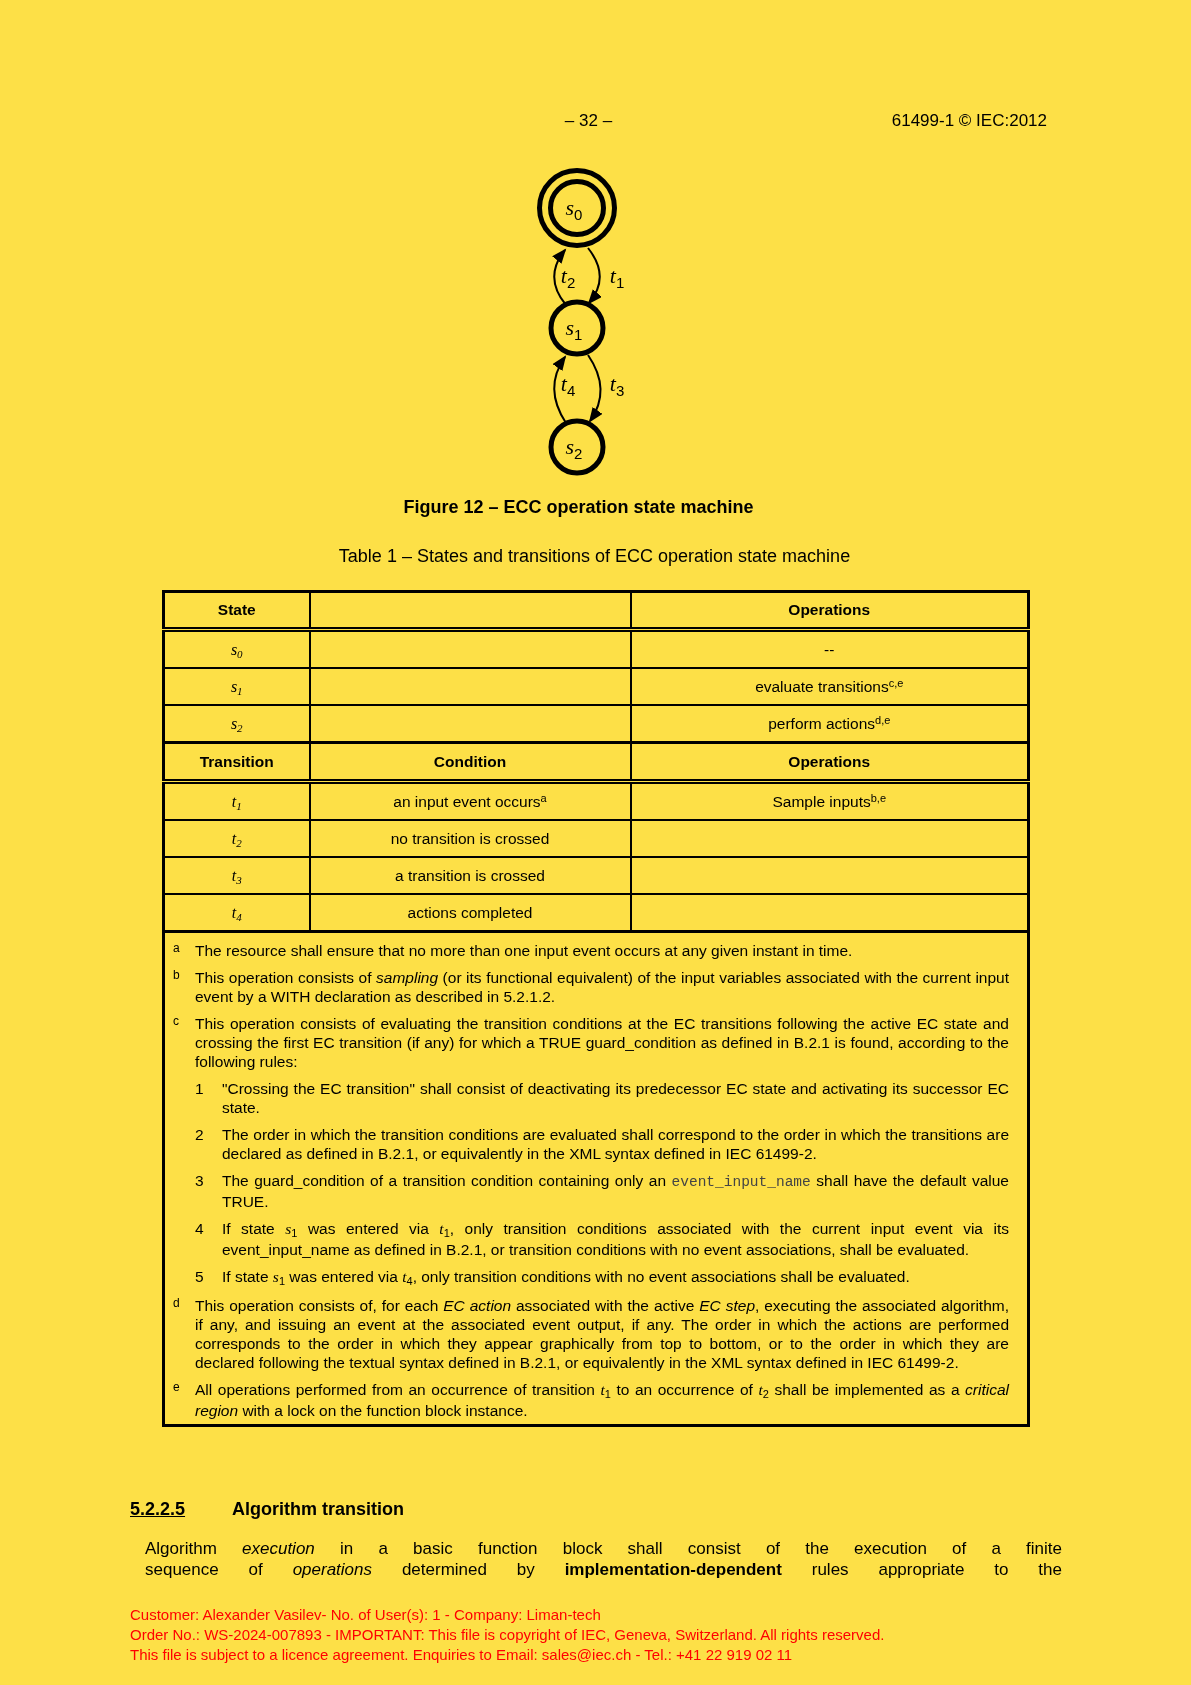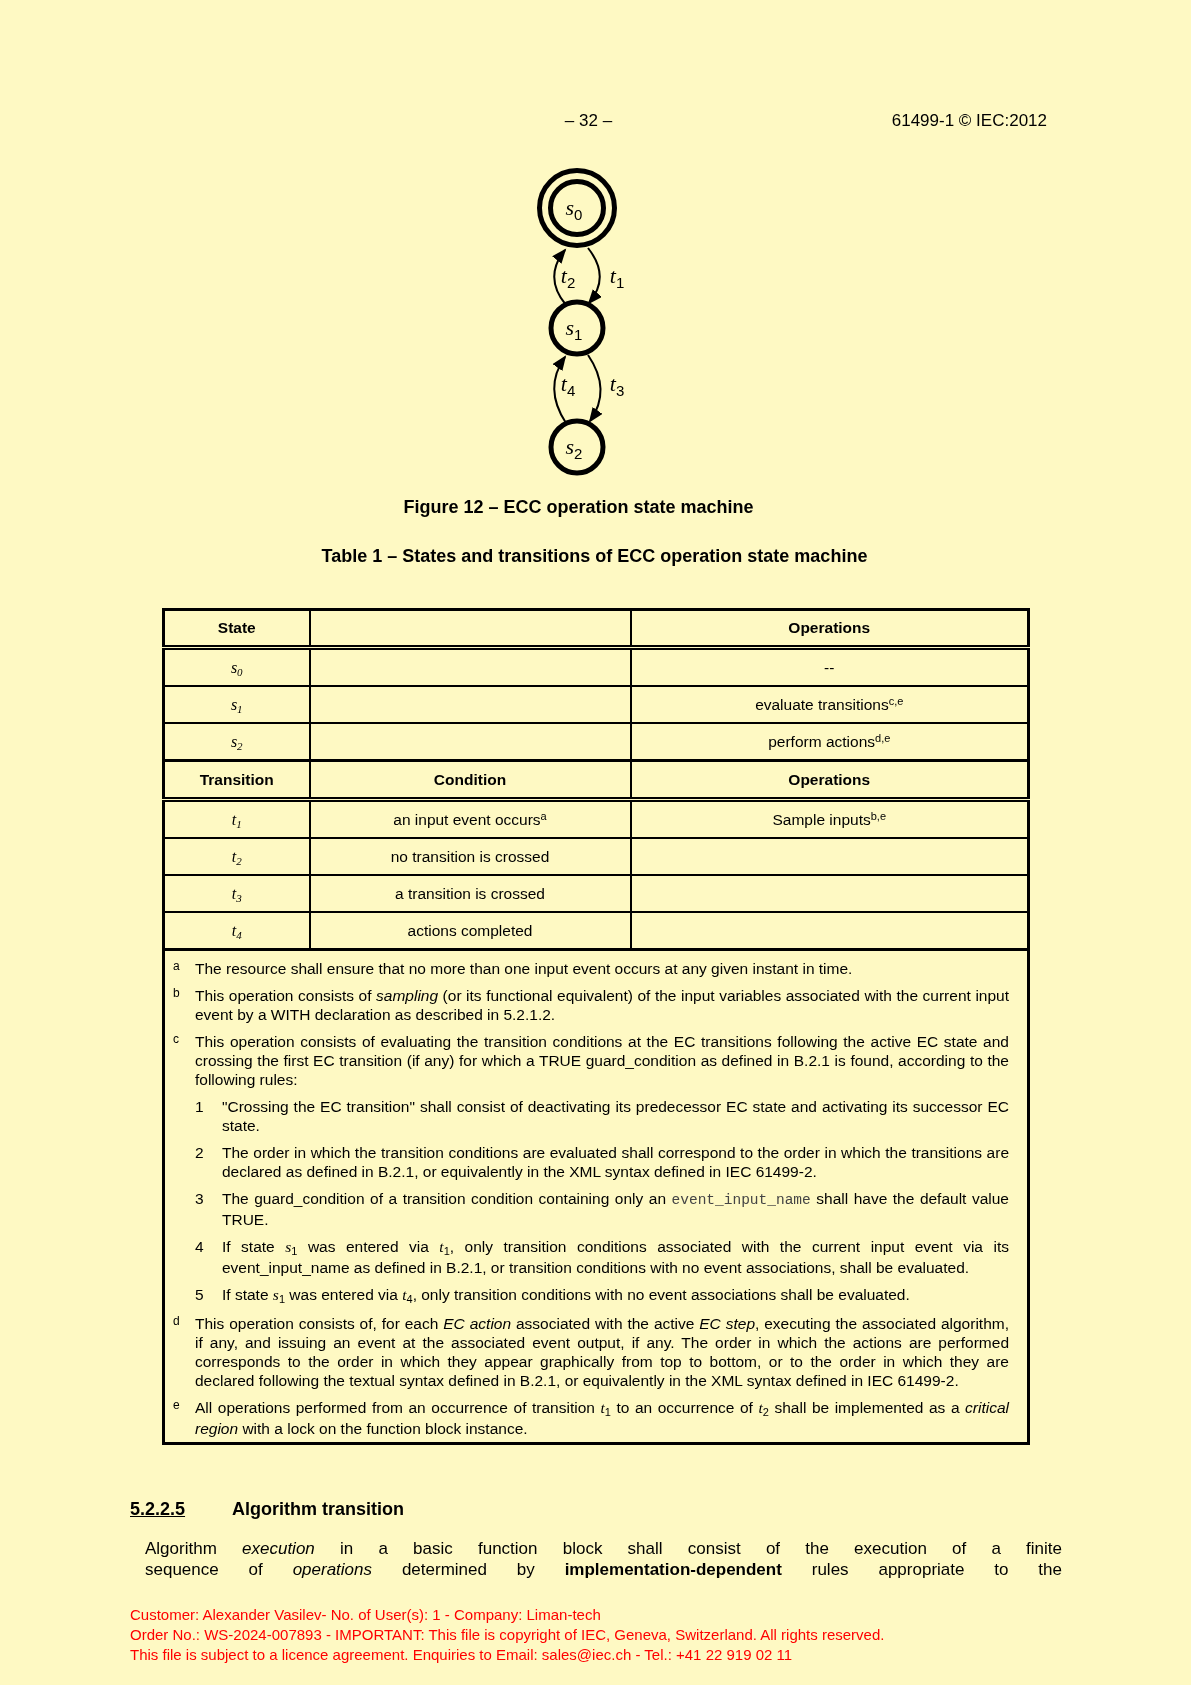--- a/index.html
+++ b/index.html
@@ -1,38 +1,38 @@
 <!DOCTYPE html>
 <html><head>
 <meta charset="utf-8">
 <style>
   html,body{margin:0;padding:0;background:#fff;}
-  .page{position:relative;width:1191px;height:1685px;background:#fef9c3;color:#000;
+  .page{position:relative;width:1191px;height:1685px;background:#fde047;color:#000;
         font-family:"Liberation Sans",sans-serif;overflow:hidden;}
 
   
   .pg-header{position:absolute;top:112px;left:130px;width:917px;height:22px;
              font-size:17px;line-height:1;}
   .pg-num{position:absolute;left:0;width:100%;text-align:center;}
   .pg-ref{position:absolute;right:0;}
 
   
   .diag{position:absolute;left:455px;top:150px;}
   .diag text{font-family:"Liberation Serif",serif;font-style:italic;font-size:22px;}
   .diag tspan.subd{font-size:15px;font-style:normal;font-family:"Liberation Sans",sans-serif;}
 
   
   .fig-caption{position:absolute;top:497px;left:130px;width:897px;text-align:center;
                font-size:18px;font-weight:bold;line-height:1.15;}
   .tbl-caption{position:absolute;top:546px;left:162px;width:865px;text-align:center;
-               font-size:18px;font-weight:bold;line-height:1.15;}
+               font-size:18px;font-weight:normal;line-height:1.15;}
 
   
   table.ecc{position:absolute;top:590px;left:162px;width:865px;border-collapse:collapse;
-            table-layout:fixed;font-size:15.5px;margin-top:18px;}
+            table-layout:fixed;font-size:15.5px;}
   table.ecc{border:3px solid #000;}
   table.ecc td{border-left:2px solid #000;border-right:2px solid #000;
                text-align:center;vertical-align:middle;padding:2px 4px;}
   tr.hrow td{font-weight:bold;border-bottom:5px double #000;height:30px;}
   tr.hrow2 td{font-weight:bold;border-top:3px solid #000;border-bottom:5px double #000;height:31px;}
   tr.drow td{border-bottom:2px solid #000;height:31px;}
   tr.drow-last td{border-bottom:3px solid #000;height:31px;}
   tr.frow td{border:none;text-align:left;vertical-align:top;padding:6px 18px 4px 8px;}
   .stv{font-family:"Liberation Serif",serif;font-style:italic;font-size:16px;}
 

